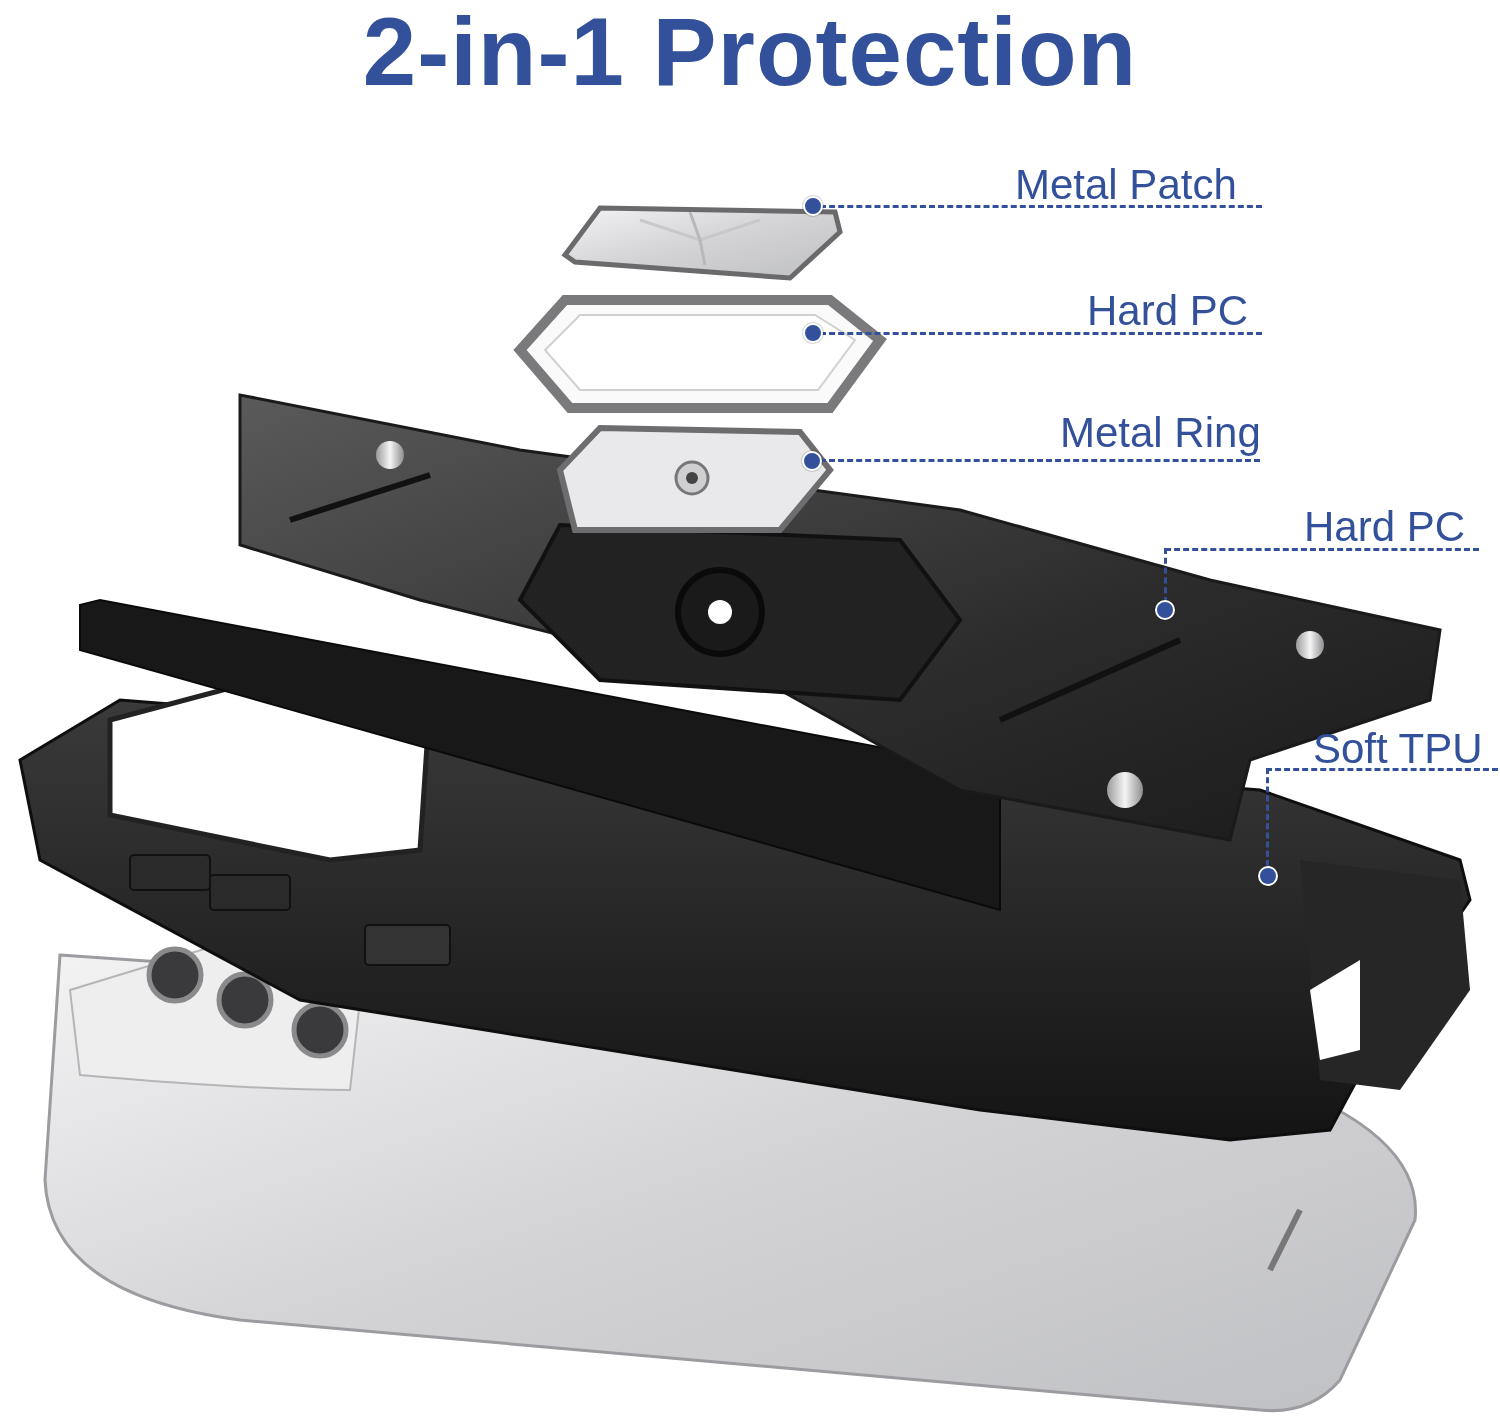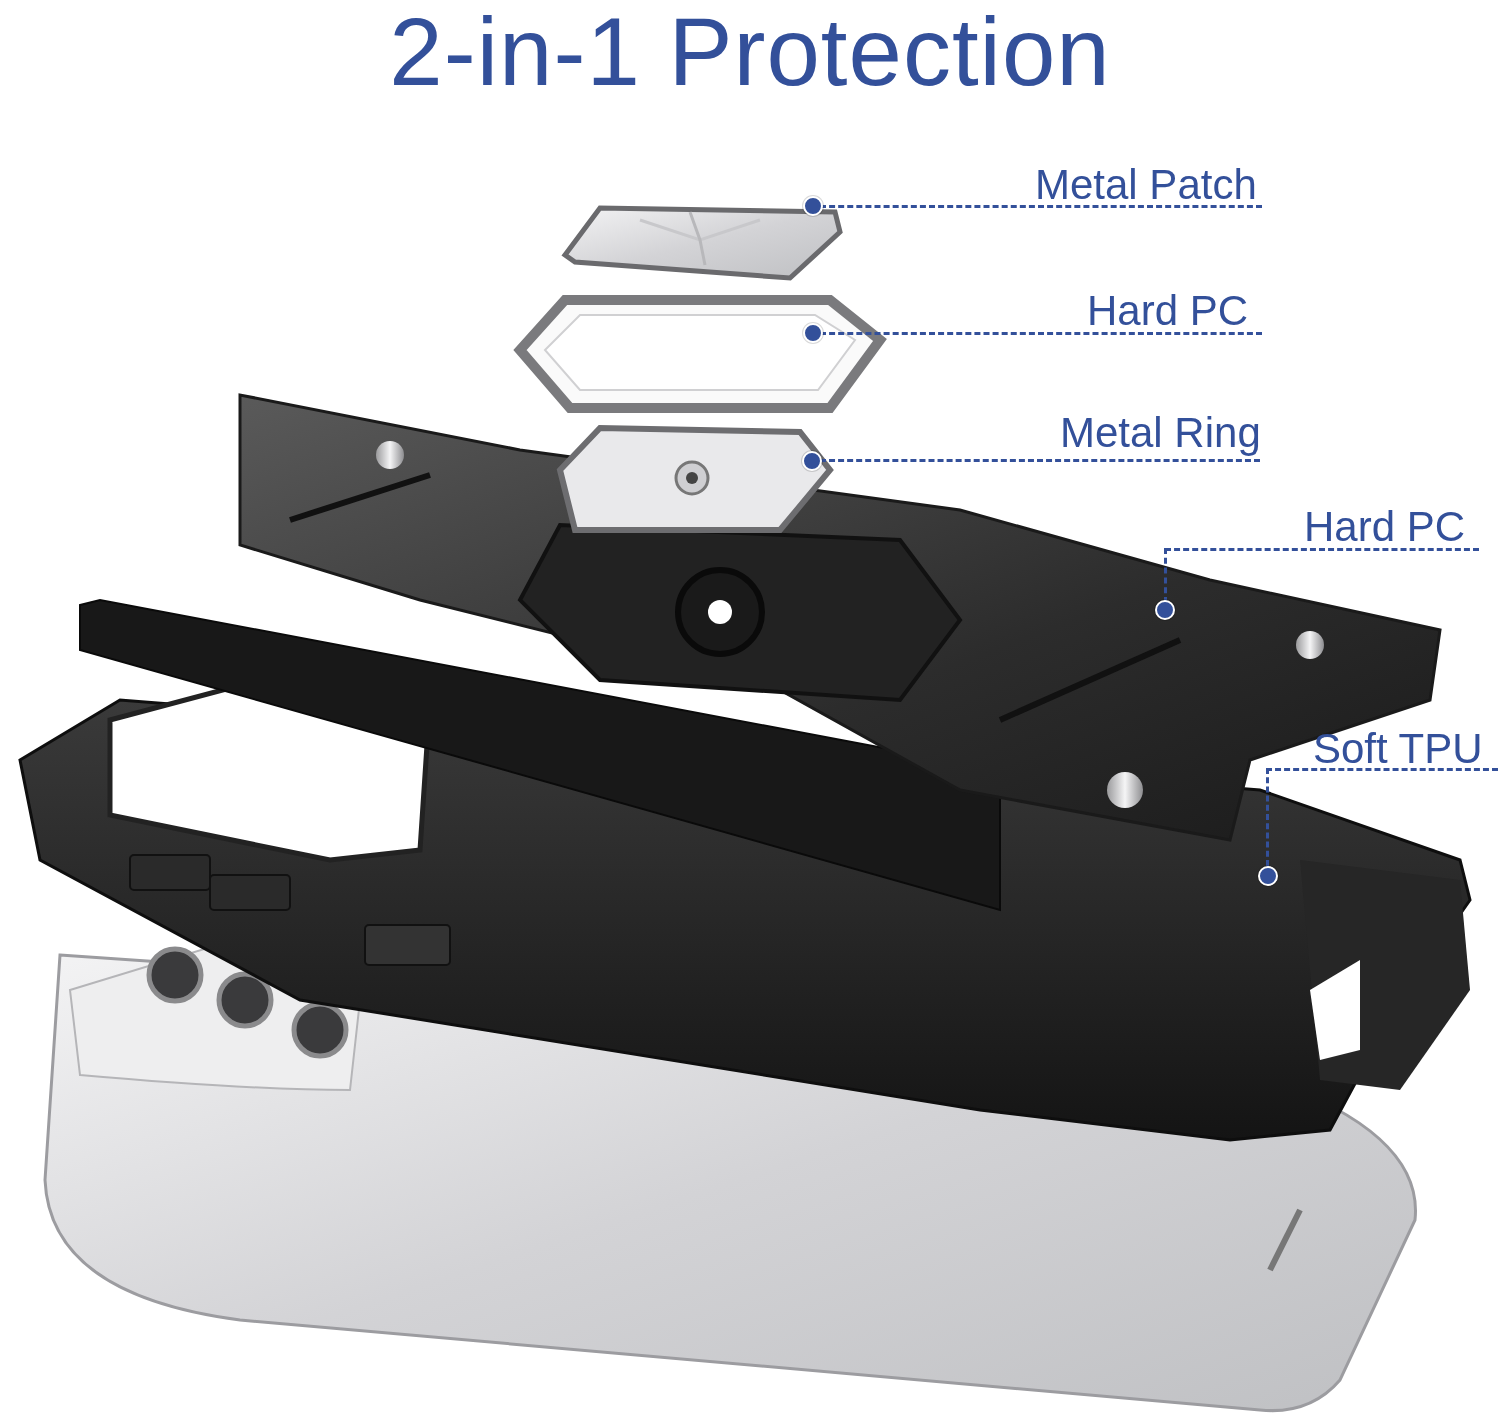--- a/index.html
+++ b/index.html
@@ -1,17 +1,17 @@
 <!DOCTYPE html>
 <html style="--accent: #33509a;"><head>
 <meta charset="utf-8">
 <style>
   html, body { margin:0; padding:0; background:#ffffff; }
   body { width:1500px; height:1421px; position:relative; overflow:hidden; font-family:"Liberation Sans", sans-serif; }
-  .title { position:absolute; left:0; top:2px; width:1500px; text-align:center; font-family:"Liberation Sans", sans-serif; font-weight:400; font-size:96px; line-height:100px; color:var(--accent); letter-spacing:1px; }
+  .title { position:absolute; left:0; top:2px; width:1500px; text-align:center; font-family:"Liberation Sans", sans-serif; font-weight:700; font-size:96px; line-height:100px; color:var(--accent); letter-spacing:1px; }
   .label { position:absolute; font-family:"Liberation Sans", sans-serif; font-size:42px; line-height:46px; color:var(--accent); white-space:nowrap; }
   .hline { position:absolute; height:0; border-top:3px dashed var(--accent); }
   .vline { position:absolute; width:0; border-left:3px dashed var(--accent); }
   .dot { position:absolute; width:16px; height:16px; border-radius:50%; background:var(--accent); border:2px solid #ffffff; box-shadow:0 0 0 1px rgba(0,0,0,0.15); }
   svg.art { position:absolute; left:0; top:0; }
 </style>
 </head>
 <body>
 
 <svg class="art" width="1500" height="1421" viewBox="0 0 1500 1421">
@@ -84,21 +84,21 @@
 
   <g>
     <path d="M565 255 L600 208 L835 212 L840 232 L790 278 L575 262 Z" fill="url(#silver)" stroke="#6a6a6d" stroke-width="5"></path>
     <path d="M640 220 L700 240 L760 220" stroke="#c8c8cb" stroke-width="3" fill="none"></path>
     <path d="M690 212 L700 240 L705 265" stroke="#b8b8bb" stroke-width="3" fill="none"></path>
   </g>
 </svg>
 
 <div class="title">2-in-1 Protection</div>
 
-<div class="label" style="left:1015px; top:162px;margin-left:20px;">Metal Patch</div>
+<div class="label" style="left:1015px; top:162px;">Metal Patch</div>
 <div class="hline" style="left:820px; top:205px; width:442px;"></div>
 <div class="dot" style="left:803px; top:196px;"></div>
 
 <div class="label" style="left:1087px; top:288px;">Hard PC</div>
 <div class="hline" style="left:820px; top:332px; width:442px;"></div>
 <div class="dot" style="left:803px; top:323px;"></div>
 
 <div class="label" style="left:1060px; top:410px;">Metal Ring</div>
 <div class="hline" style="left:820px; top:459px; width:440px;"></div>
 <div class="dot" style="left:802px; top:451px;"></div>

